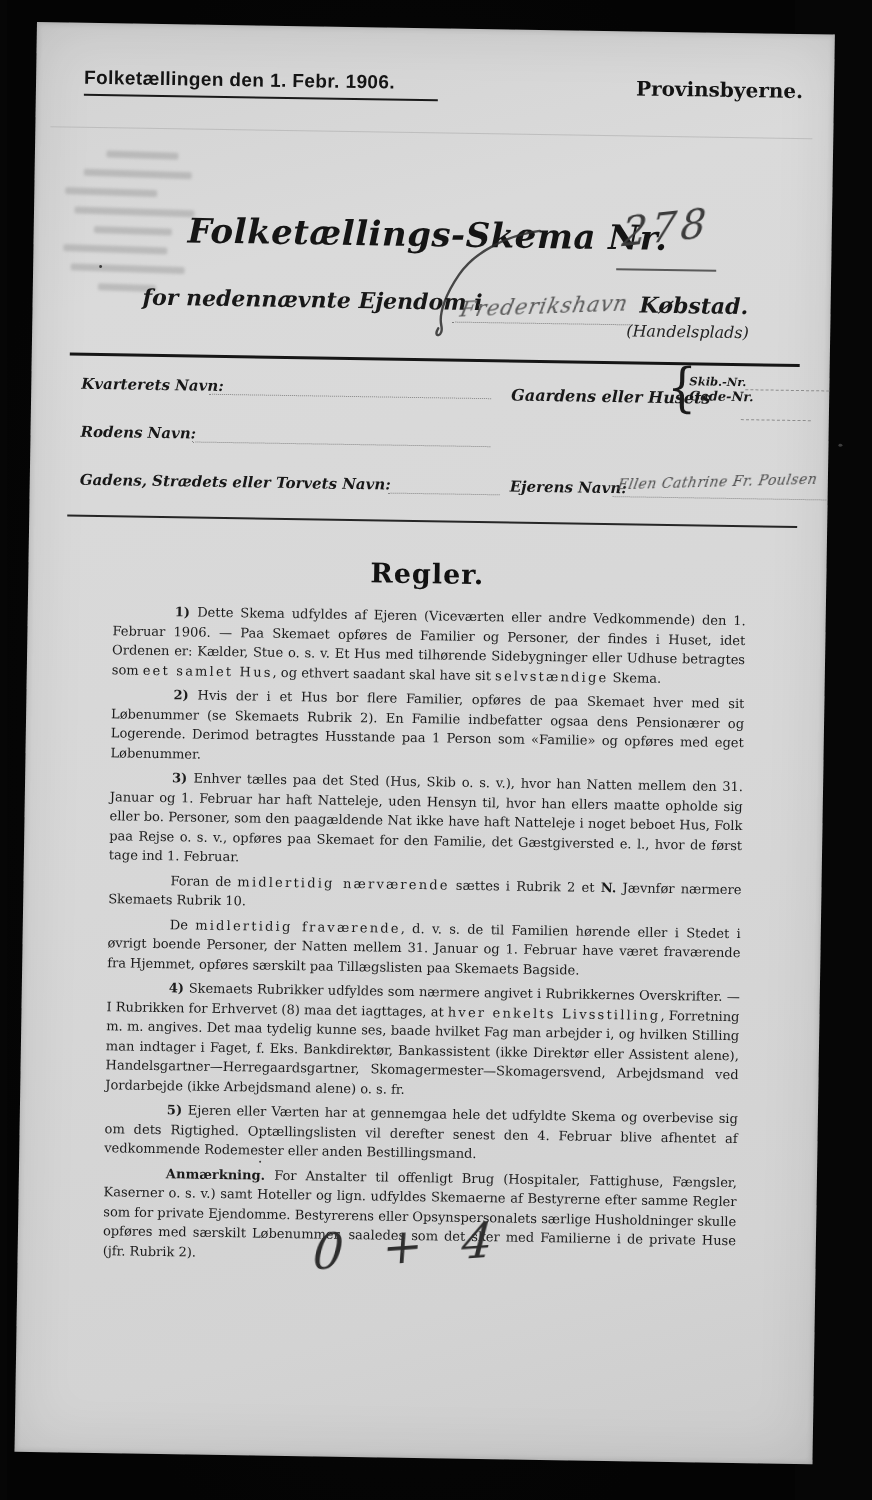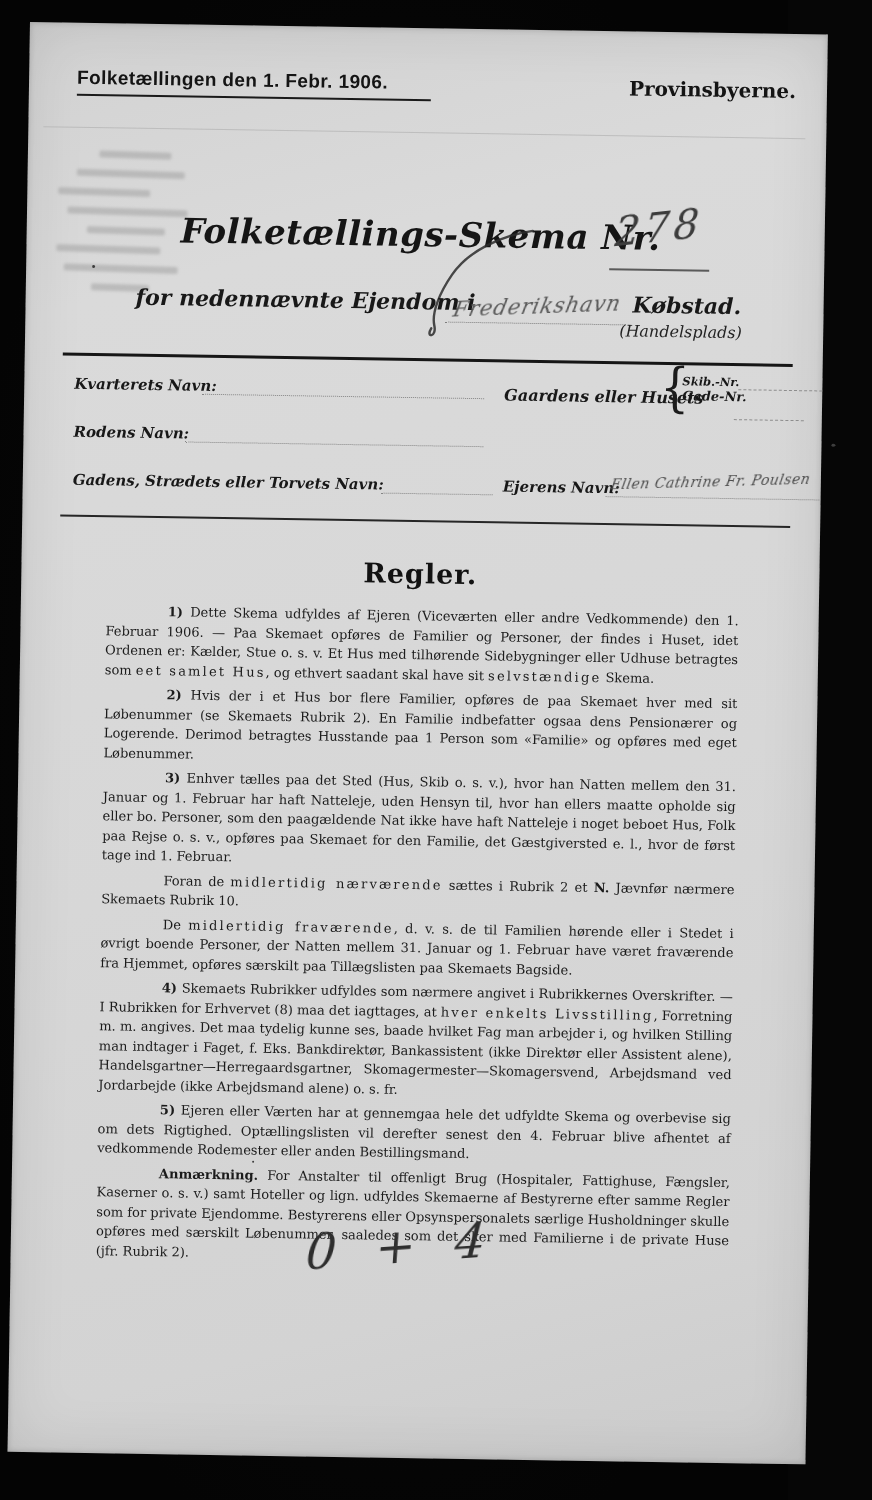--- a/index.html
+++ b/index.html
@@ -1,19 +1,19 @@
 <!DOCTYPE html>
 <html><head>
 <meta charset="utf-8">
 <style>
   html,body{margin:0;padding:0;}
   body{width:872px;height:1500px;background:#060606;overflow:hidden;
        font-family:"DejaVu Serif", serif;}
   .stage{position:relative;width:788px;height:1500px;background:
-         radial-gradient(ellipse at 50% 50%, #0b0b0b 0%, #040404 80%);}
+         radial-gradient(ellipse at 50% 50%, #0b0b0b 0%, #040404 80%); margin-left: 7px;}
   .edge-sliver{position:absolute;right:0;top:58px;width:9px;height:92px;
          background:#c7c7c7;opacity:.85;border-radius:2px 0 0 2px;}
   .paper{position:absolute;left:30px;top:22px;width:798px;height:1430px;
          background:linear-gradient(165deg,#d2d2d2 0%,#dadada 18%,#d7d7d7 55%,#d3d3d3 85%,#cccccc 100%);
          transform:rotate(0.9deg);transform-origin:0 0;
          box-shadow:inset 0 0 60px rgba(0,0,0,.10), inset 0 0 6px rgba(0,0,0,.18);}
   .abs{position:absolute;}
   
   .hdr-left{left:48px;top:44px;width:354px;font-family:"Liberation Sans",sans-serif;
             font-weight:bold;font-size:19px;color:#141414;letter-spacing:.4px;

